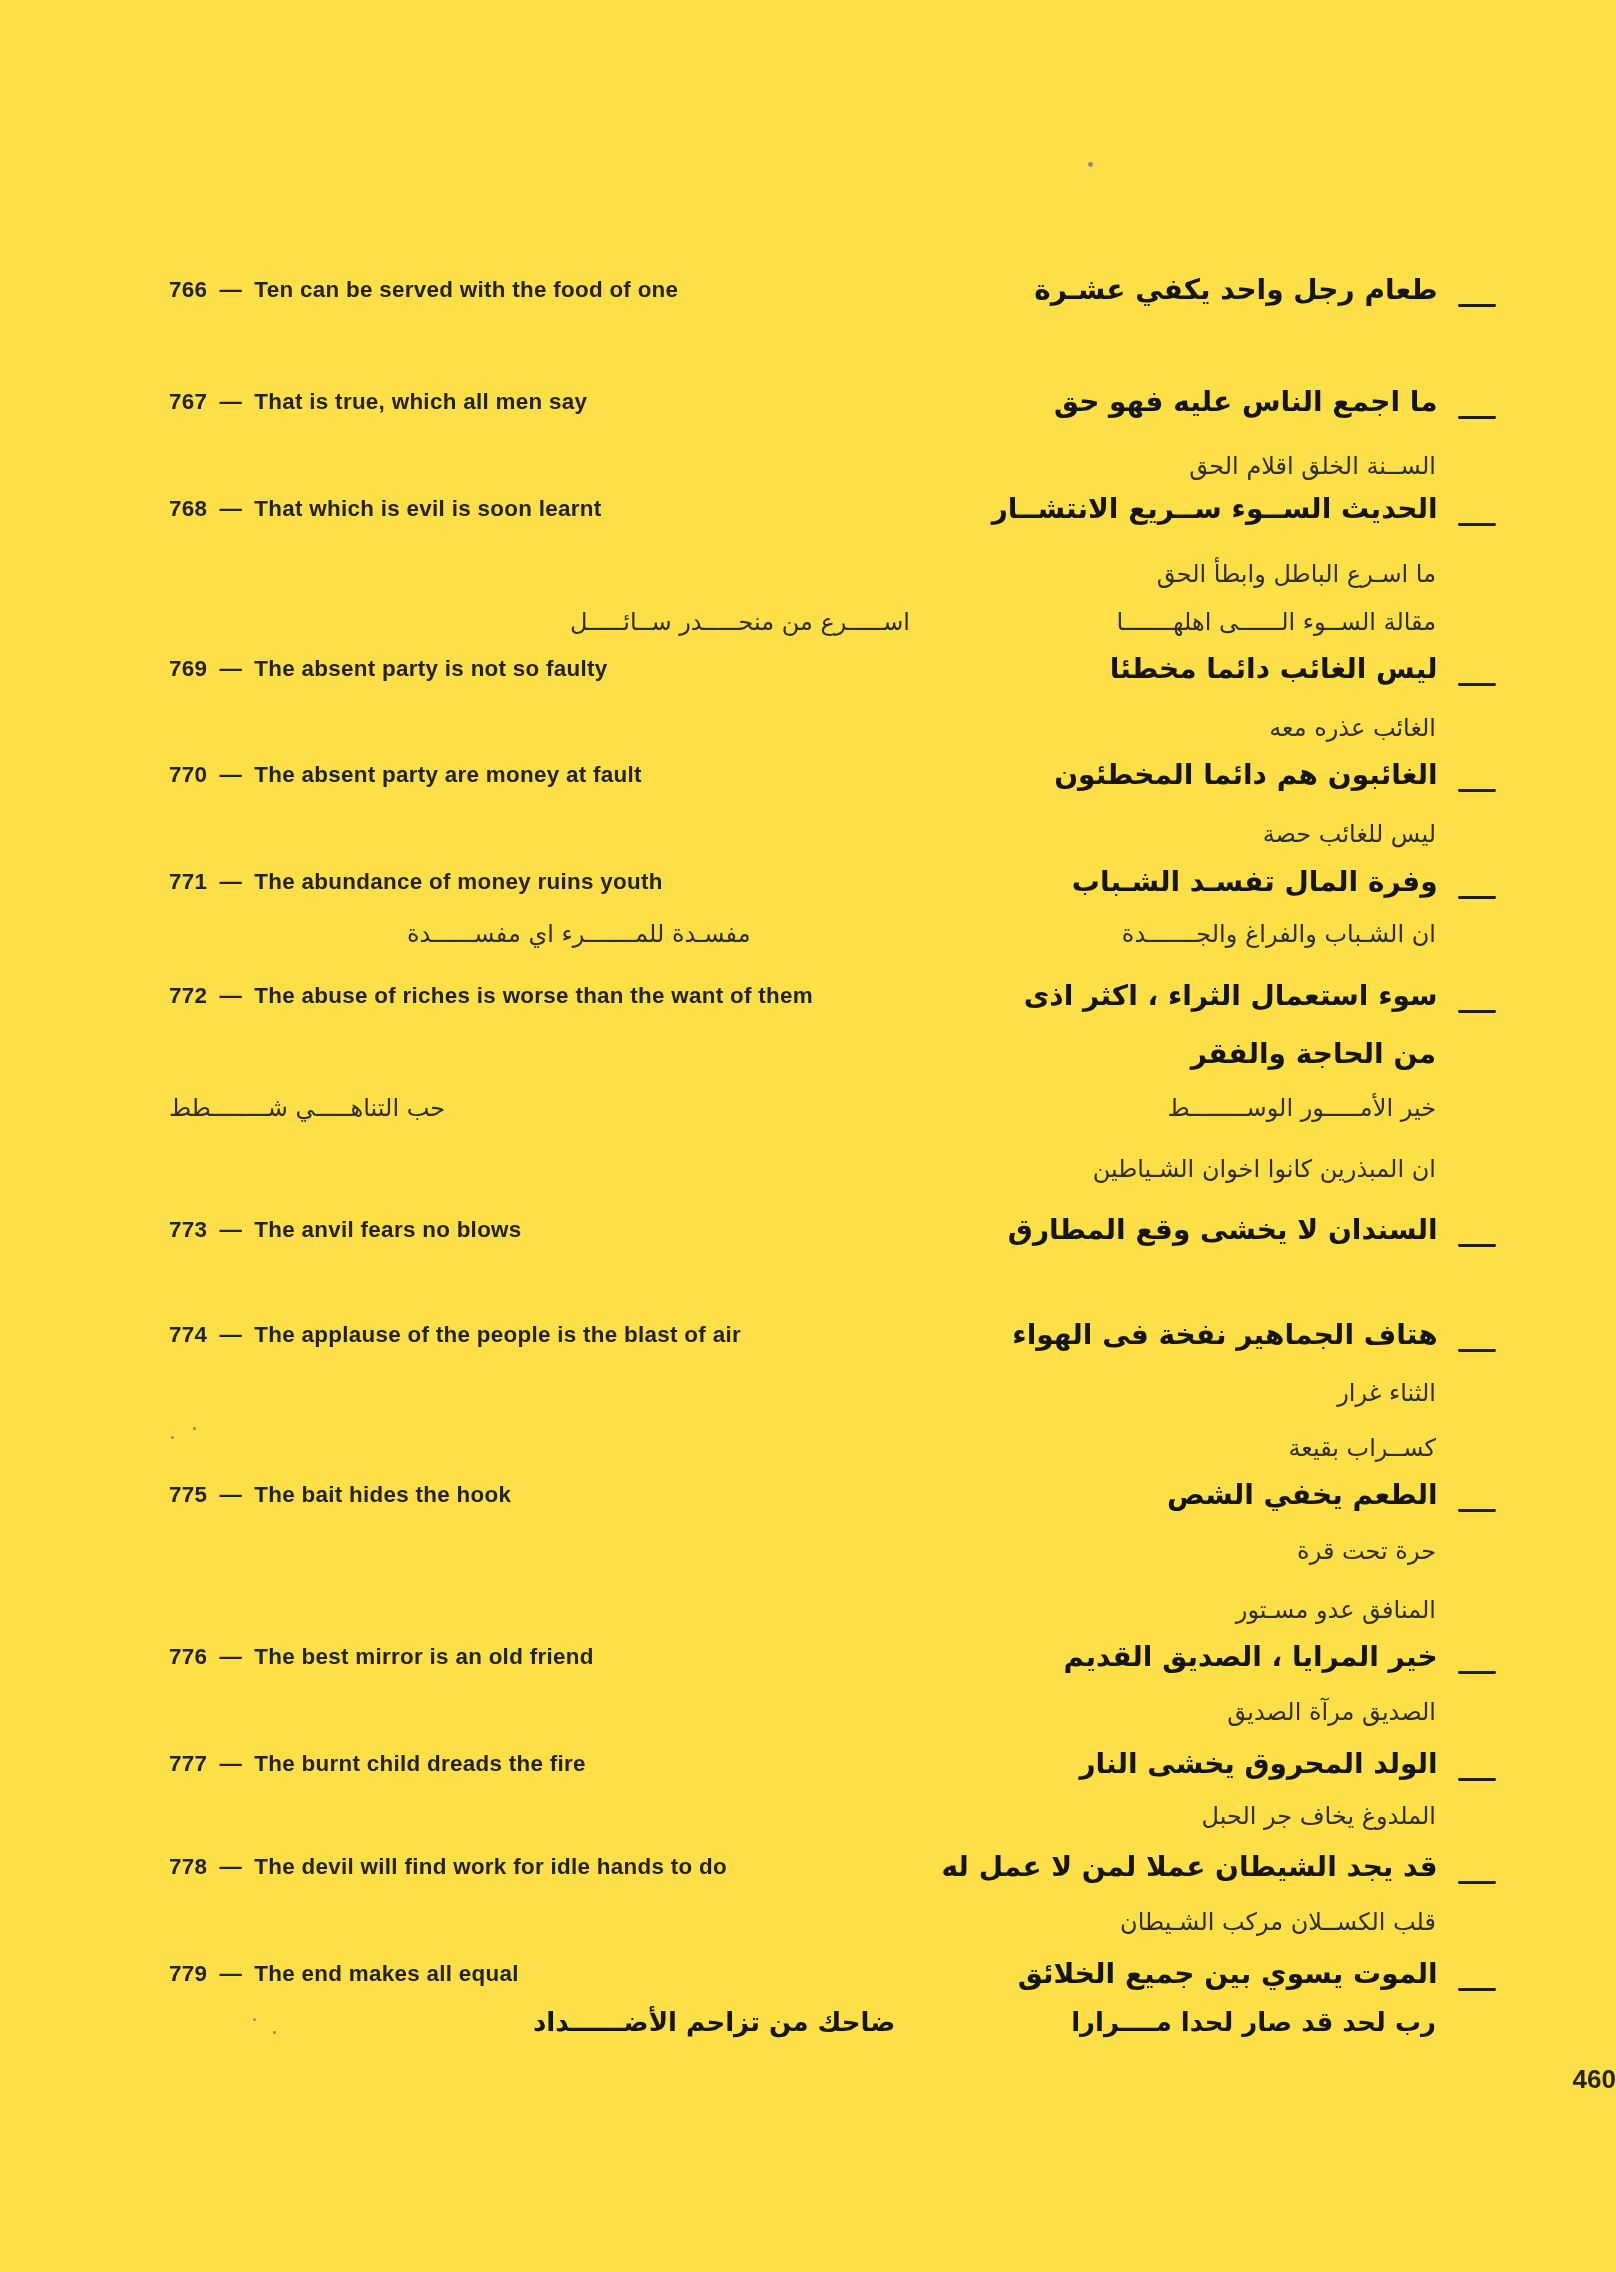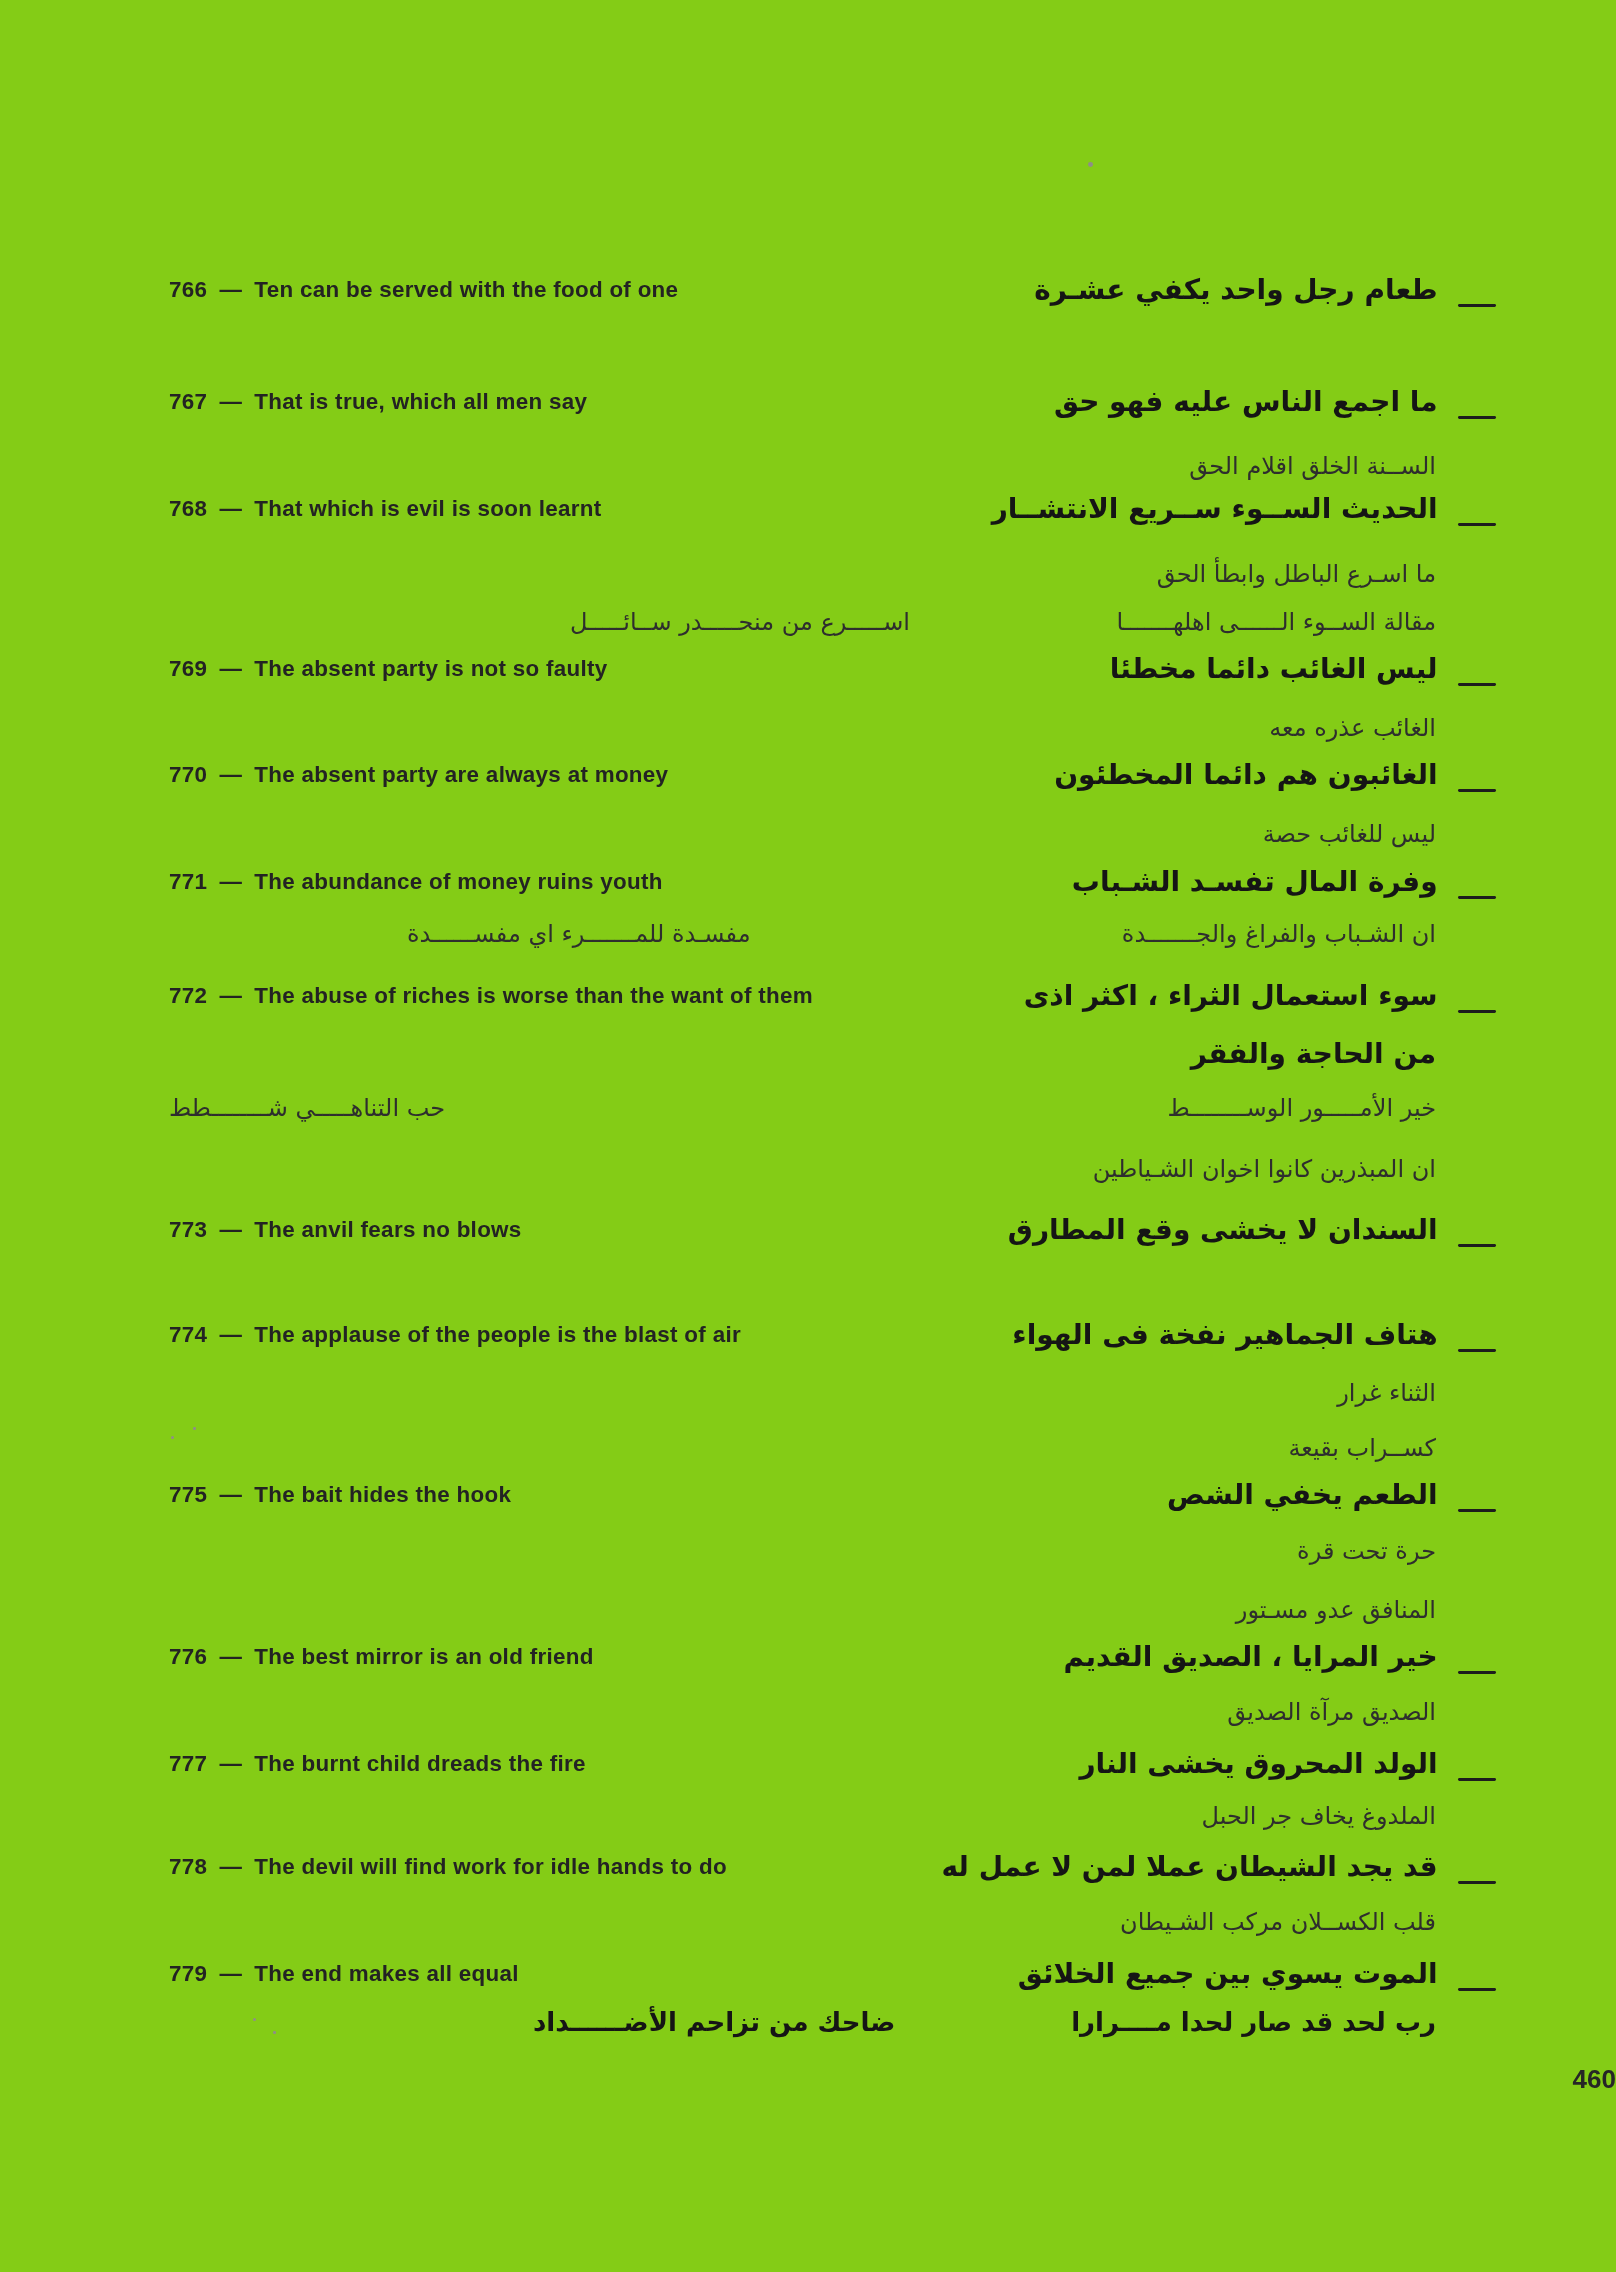--- a/index.html
+++ b/index.html
@@ -1,20 +1,20 @@
 <!DOCTYPE html>
 <html style="font-size:11px"><head>
 <meta charset="utf-8">
 <style>
   *{box-sizing:border-box}
   html,body{margin:0;padding:0}
   body{background:#e9e8e4}
   .page{
     position:relative;width:1616px;height:2273px;margin:0 auto;
-    background:#84cc16;overflow:hidden;
+    background:#fde047;overflow:hidden;
     font-family:"Liberation Sans",sans-serif;color:#1b1b1b;
   }
   .line{
     position:absolute;left:0;width:100%;
     padding-left:169px;padding-right:120px;
     display:flex;align-items:center;white-space:nowrap;line-height:1.25;
   }
   .en{font-size:22.4px;font-weight:bold;letter-spacing:0.3px;color:#232323}
   .en .sep{margin:0 12.2px}
   .rb{margin-left:auto;direction:rtl;display:flex;align-items:flex-end;gap:20.4px}
@@ -91,21 +91,21 @@
     </div>
   </div>
   <div class="line" style="top:713px">
     <div class="rb no-dash">
       <span class="ar sub">الغائب عذره معه</span>
     </div>
   </div>
 
   <div class="line" style="top:757px">
     <div class="en">
-      <span class="num">770</span><span class="sep">—</span><span>The absent party are always at money</span>
+      <span class="num">770</span><span class="sep">—</span><span>The absent party are money at fault</span>
     </div>
     <div class="rb">
       <span class="dashmark"></span>
       <span class="ar main">الغائبون هم دائما المخطئون</span>
     </div>
   </div>
   <div class="line" style="top:819px">
     <div class="rb no-dash">
       <span class="ar sub">ليس للغائب حصة</span>
     </div>

